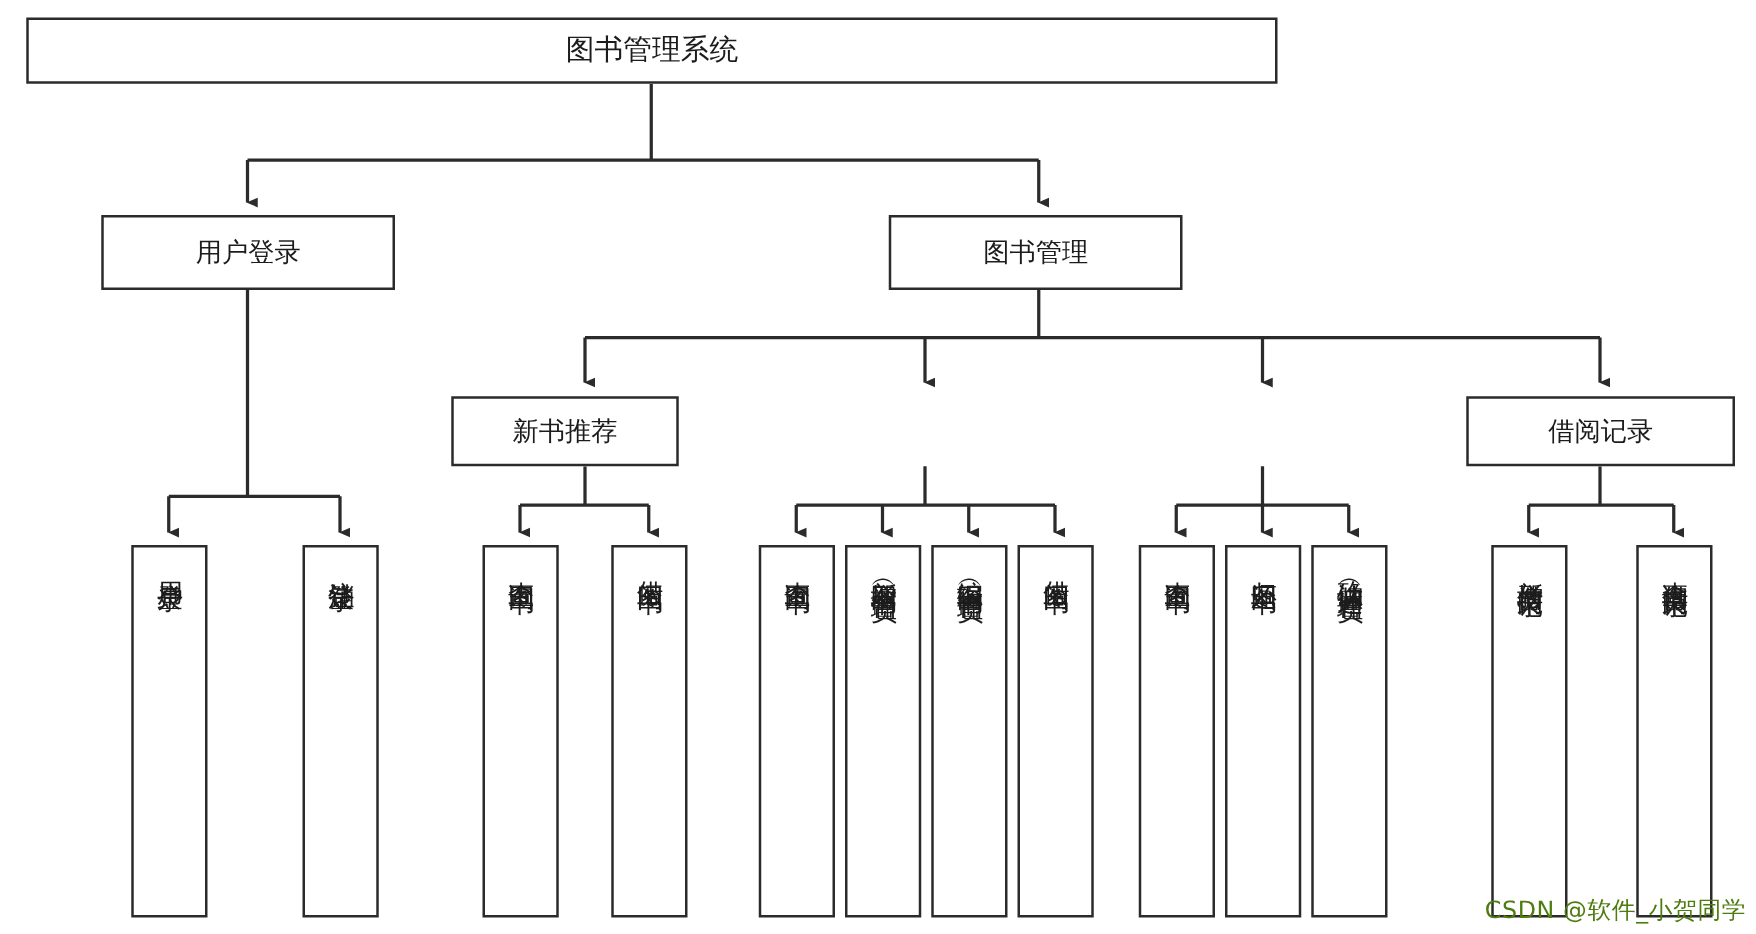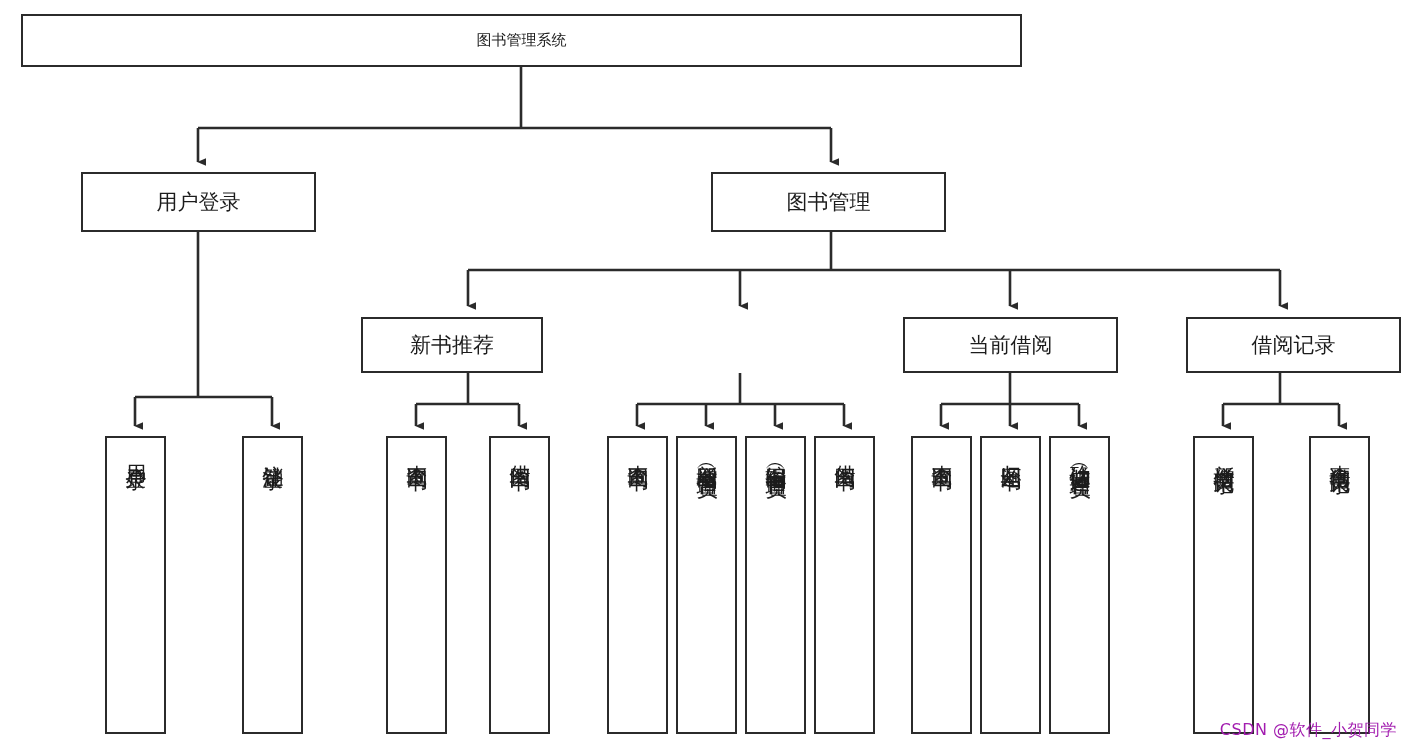--- a/index.html
+++ b/index.html
@@ -39,21 +39,21 @@
     line-height: 1.18;
     color: #1c1c1c;
     z-index: 2;
   }
   .node-label {
     display: block;
     white-space: pre-line;
   }
   
   .node.level-root {
-    font-size: 15px;
+    font-size: 23px;
   }
   
   .node.level-1,
   .node.level-2 {
     font-size: 21px;
   }
   
   .node.leaf {
     font-size: 21px;
     padding: 10px 0;
@@ -64,22 +64,22 @@
     writing-mode: vertical-rl;
     text-orientation: upright;
     letter-spacing: 2px;
     line-height: 1;
     white-space: nowrap;
   }
   #watermark {
     position: absolute;
     right: 8px;
     bottom: 6px;
-    font-size: 16px;
-    color: #a21caf;
+    font-size: 19px;
+    color: #4d7c0f;
     letter-spacing: 0.5px;
     z-index: 3;
     pointer-events: none;
     white-space: nowrap;
   }
 </style>
 </head>
 <body>
 
 <div id="diagram-root">
@@ -141,24 +141,21 @@
   <div class="node level-1" style="left:81px; top:172px; width:235px; height:60px;">
     <span class="node-label">用户登录</span>
   </div>
   <div class="node level-1" style="left:711px; top:172px; width:235px; height:60px;text-align:right;">
     <span class="node-label">图书管理</span>
   </div>
 
   <div class="node level-2" style="left:361px; top:317px; width:182px; height:56px;">
     <span class="node-label">新书推荐</span>
   </div>
-  <div class="node level-2" style="left:903px; top:317px; width:215px; height:56px;">
-    <span class="node-label">当前借阅</span>
-  </div>
-  <div class="node level-2" style="left:1173px; top:317px; width:215px; height:56px;margin-left:13px;">
+  <div class="node level-2" style="left:1173px; top:317px; width:215px; height:56px;">
     <span class="node-label">借阅记录</span>
   </div>
 
   <div class="node leaf" style="left:105px; top:436px; width:61px; height:298px;">
     <span class="node-label">用户登录</span>
   </div>
   <div class="node leaf" style="left:242px; top:436px; width:61px; height:298px;">
     <span class="node-label">注销登录</span>
   </div>
 

